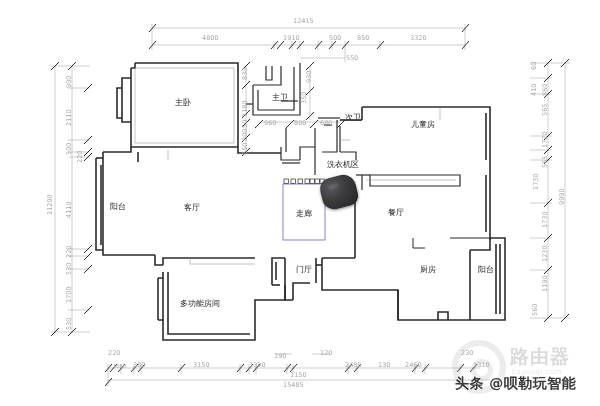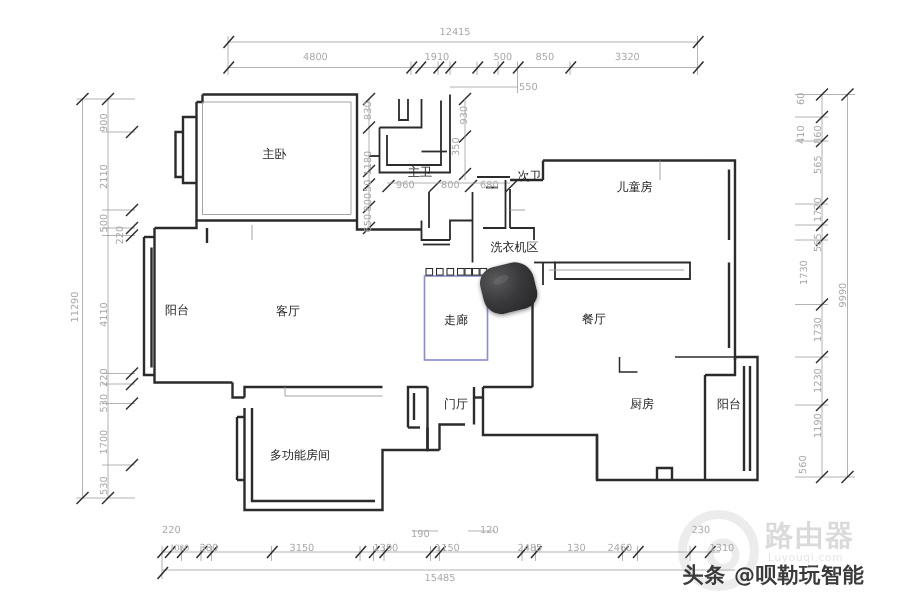--- a/index.html
+++ b/index.html
@@ -284,21 +284,21 @@
   </g>
 
   <g fill="none" stroke="#2b2b2b" stroke-width="1">
     <path d="M413,238 L413,248 L425,248"></path>
     <path d="M450,238 L490,238"></path>
   </g>
 </svg>
 
 <div>
   <span class="lbl" style="left:175px;top:98px;">主卧</span>
-  <span class="lbl" style="left:272px;top:93px;margin-top:17px;">主卫</span>
+  <span class="lbl" style="left:272px;top:93px;">主卫</span>
   <span class="lbl" style="left:345px;top:113px;">次卫</span>
   <span class="lbl" style="left:411px;top:120px;">儿童房</span>
   <span class="lbl" style="left:327px;top:160px;">洗衣机区</span>
   <span class="lbl" style="left:110px;top:202px;">阳台</span>
   <span class="lbl" style="left:184px;top:203px;">客厅</span>
   <span class="lbl" style="left:296px;top:209px;">走廊</span>
   <span class="lbl" style="left:388px;top:208px;">餐厅</span>
   <span class="lbl" style="left:296px;top:265px;">门厅</span>
   <span class="lbl" style="left:420px;top:265px;">厨房</span>
   <span class="lbl" style="left:478px;top:265px;">阳台</span>
@@ -338,21 +338,21 @@
   <span class="dim dimv" style="left:542px;top:292px;transform:rotate(-90deg);">1190</span>
   <span class="dim dimv" style="left:532px;top:316px;transform:rotate(-90deg);">560</span>
 
   <span class="dim" style="left:283px;top:382px;">15485</span>
   <span class="dim" style="left:108px;top:350px;">220</span>
   <span class="dim" style="left:113px;top:362px;font-family:Liberation Serif, serif;">1080</span>
   <span class="dim" style="left:133px;top:362px;">380</span>
   <span class="dim" style="left:193px;top:362px;">3150</span>
   <span class="dim" style="left:249px;top:362px;">1390</span>
   <span class="dim" style="left:274px;top:340px;margin-top:13px;">190</span>
-  <span class="dim" style="left:290px;top:362px;">1150</span>
+  <span class="dim" style="left:290px;top:372px;">1150</span>
   <span class="dim" style="left:320px;top:350px;">120</span>
   <span class="dim" style="left:345px;top:362px;">2485</span>
   <span class="dim" style="left:378px;top:362px;">130</span>
   <span class="dim" style="left:405px;top:362px;">2460</span>
   <span class="dim" style="left:461px;top:350px;">230</span>
   <span class="dim" style="left:473px;top:362px;">1310</span>
 
   <span class="dim dimv" style="left:242px;top:80px;transform:rotate(-90deg);">830</span>
   <span class="dim dimv" style="left:242px;top:117px;transform:rotate(-90deg);">1180</span>
   <span class="dim dimv" style="left:242px;top:128px;transform:rotate(-90deg);">50</span>

